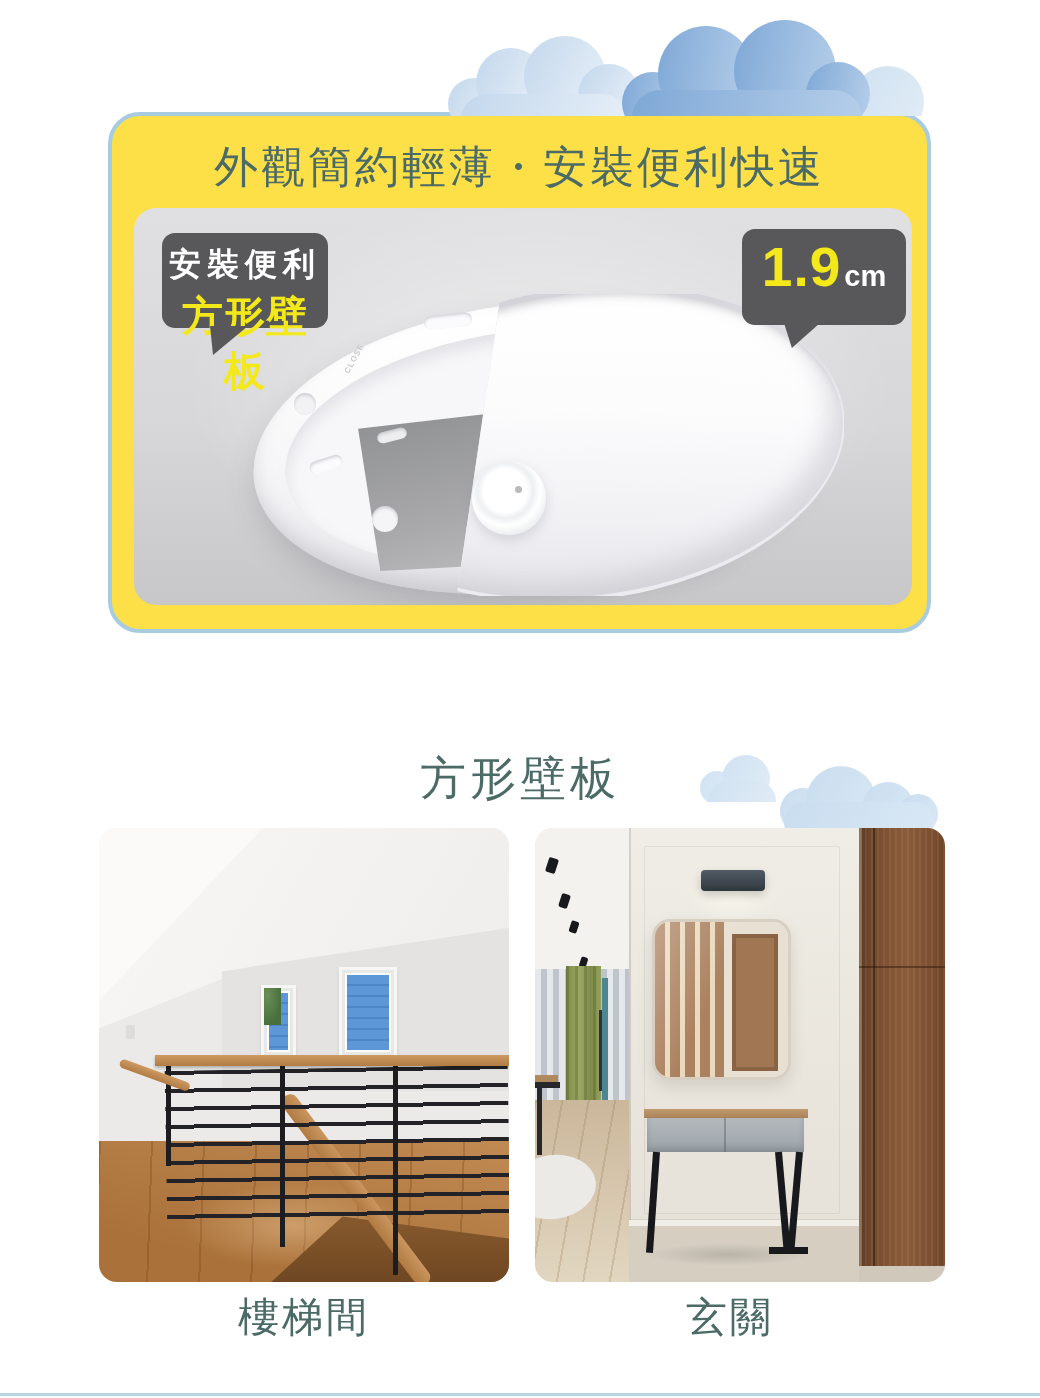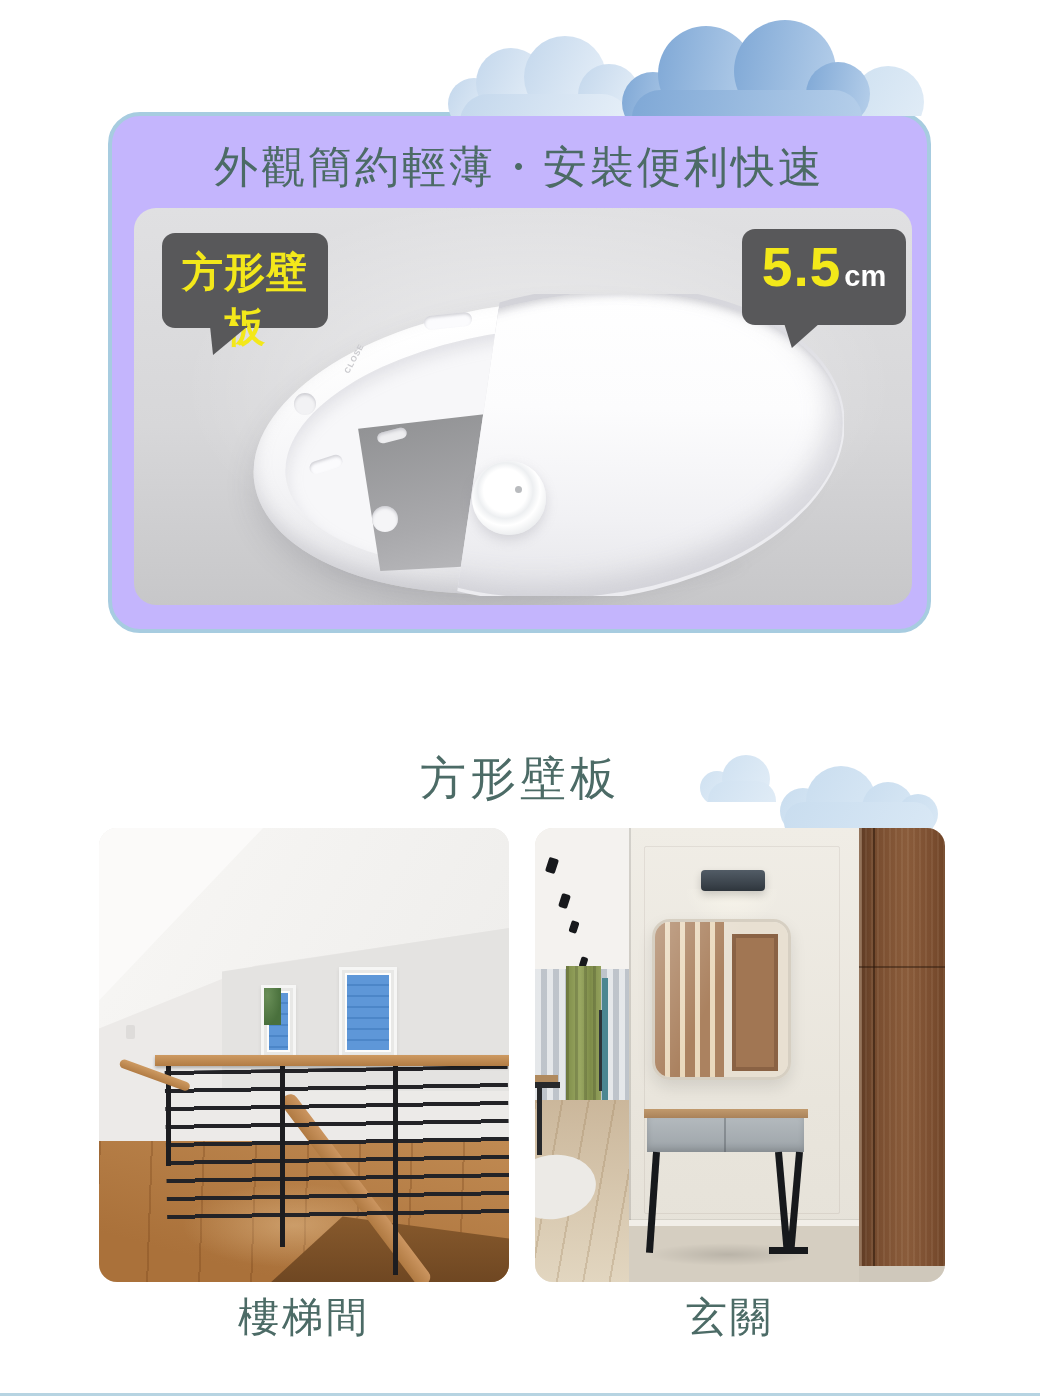--- a/index.html
+++ b/index.html
@@ -16,21 +16,21 @@
   .cloud-c .lobe, .cloud-d .lobe { background:linear-gradient(120deg,#cfe1f1,#e2edf7); }
   .cloud-e .lobe { background:linear-gradient(120deg,#c9ddef,#d9e8f5); }
 
   .cloud-a { left:440px; top:34px; width:205px; height:82px; z-index:3; }
   .cloud-b { left:622px; top:20px; width:252px; height:96px; z-index:4; }
   .cloud-c { left:852px; top:66px; width:74px; height:50px; z-index:3; }
   .cloud-d { left:700px; top:755px; width:84px; height:47px; z-index:1; }
   .cloud-e { left:778px; top:766px; width:160px; height:64px; z-index:1; }
 
   
-  .card { left:108px; top:112px; width:823px; height:521px; background:#c4b5fd;
+  .card { left:108px; top:112px; width:823px; height:521px; background:#fde047;
           border:4px solid #a7cce0; border-radius:32px; z-index:2; }
   .card-title { left:0; top:22px; width:100%; text-align:center; font-size:44px;
                 color:#4c6b66; letter-spacing:3px; font-weight:400; }
 
   .stage { left:22px; top:92px; width:778px; height:397px; border-radius:22px; overflow:hidden;
            background:linear-gradient(180deg,#e0e0e2 0%,#d7d7d9 55%,#c7c7c9 100%); }
   .stage::before { content:""; position:absolute; inset:0;
            background:radial-gradient(ellipse at 52% 45%, rgba(255,255,255,.55), rgba(255,255,255,0) 62%); }
 
   
@@ -251,27 +251,28 @@
       <div class="abs plate-slot slot6"></div>
       <span class="abs plate-marking mark1">CLOSE</span>
       <span class="abs plate-marking mark2">CLOSE</span>
       <div class="abs lamp-diffuser-wrap">
         <div class="abs lamp-rim"></div>
         <div class="abs lamp-diffuser"></div>
       </div>
       <div class="abs lamp-sensor"></div>
 
       <div class="badge badge-left">
+        <div class="l1">安裝便利</div>
         <div class="l2">方形壁板</div>
         <div class="badge-tail"></div>
       </div>
 
       <div class="badge badge-right">
         <div class="l2">
-          <span class="val">5.5</span><span class="unit">cm</span>
+          <span class="val">1.9</span><span class="unit">cm</span>
         </div>
         <div class="badge-tail"></div>
       </div>
     </div>
   </section>
 
   <h2 class="abs section-title">方形壁板</h2>
 
   <div class="cloud cloud-d">
     <span class="lobe" style="left:0;top:16px;width:34px;height:34px;"></span>

